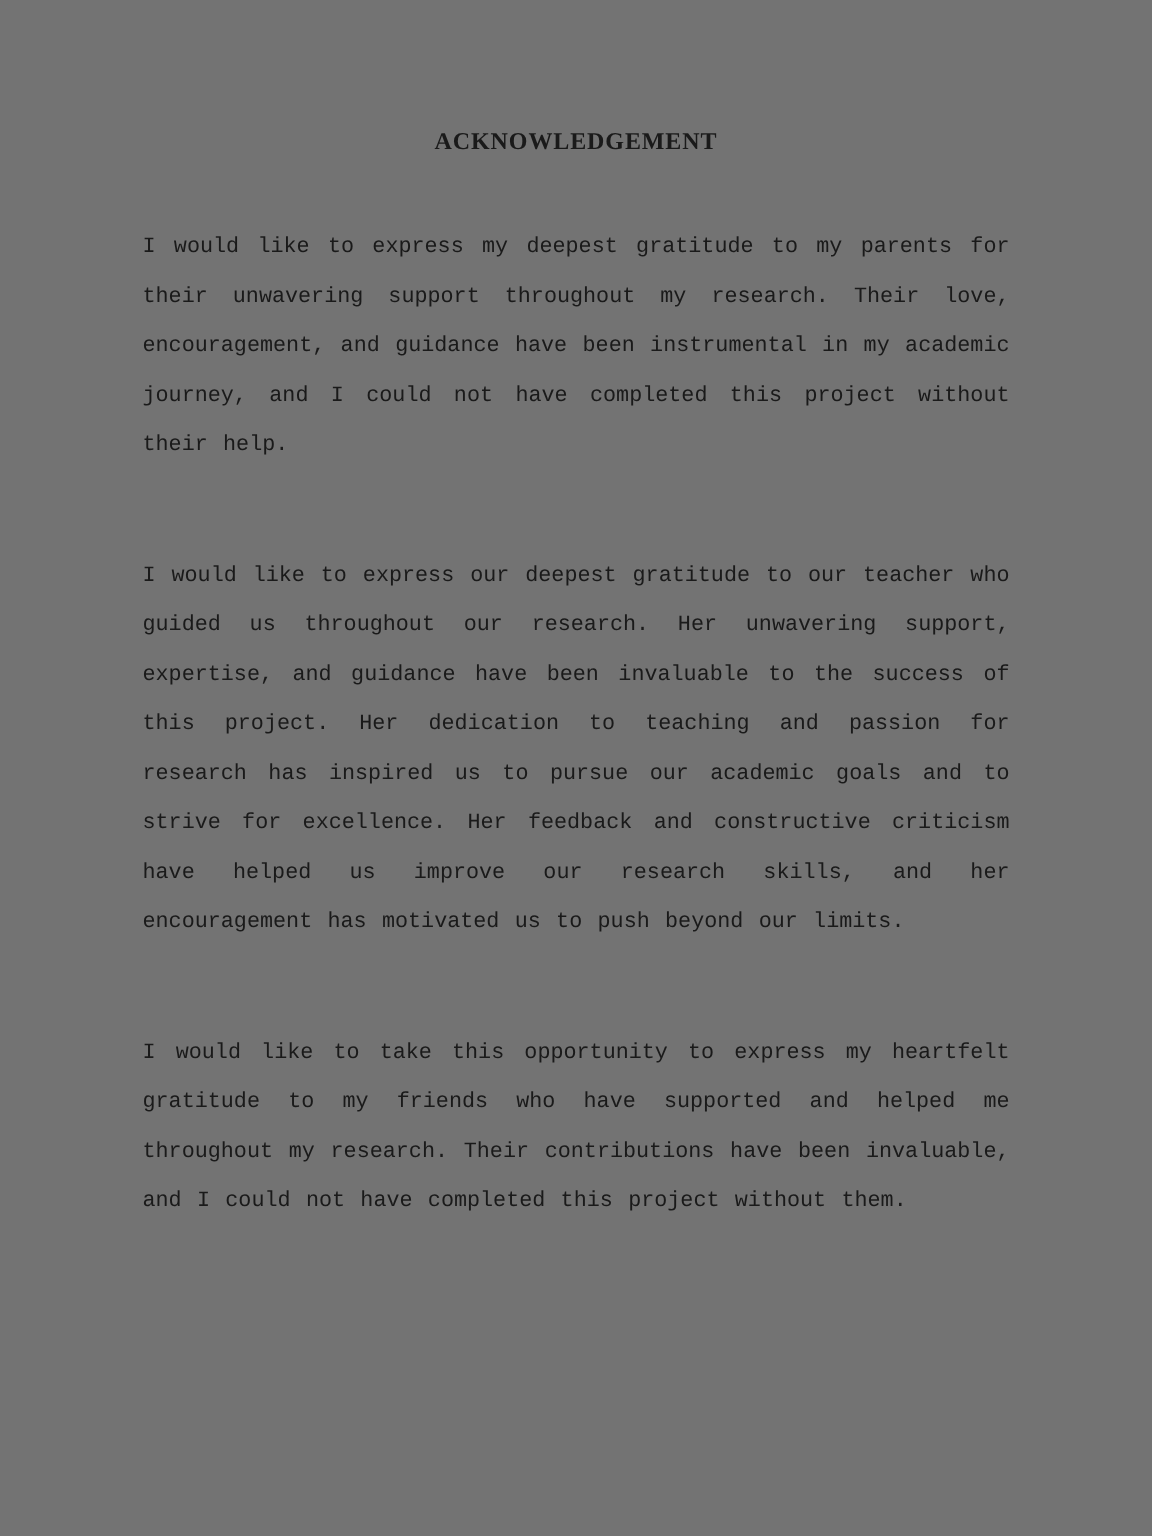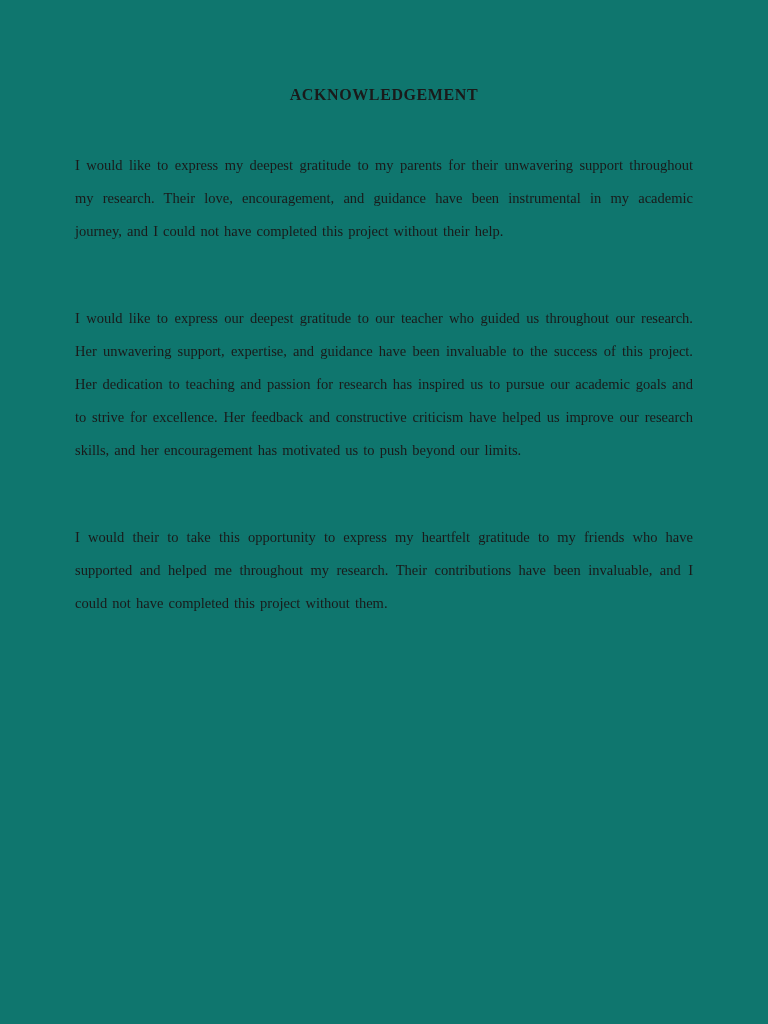--- a/index.html
+++ b/index.html
@@ -4,51 +4,52 @@
 <style>
   html, body {
     margin: 0;
     padding: 0;
     background: #ffffff;
   }
   .page {
     position: relative;
     width: 768px;
     height: 1024px;
-    background: #0f766e;
+    background: #737373;
     font-family: "Liberation Serif", "DejaVu Serif", serif;
     color: #1a1a1a;
     overflow: hidden;
     box-sizing: border-box;
   }
   .doc-title {
     margin: 0;
     padding-top: 86px;
     text-align: center;
     font-size: 16px;
     font-weight: bold;
     letter-spacing: 0.6px;
     color: #1a1a1a;
   }
   .doc-body {
-    margin: 0 75px;
+    margin: 0 95px;
     padding-top: 45px;
+    font-family: Liberation Mono, monospace;
   }
   .doc-body p {
     margin: 0 0 54px 0;
     font-size: 14.5px;
     line-height: 33px;
     text-align: justify;
     word-spacing: 1.5px;
     color: #1a1a1a;
   }
 </style>
 </head>
 <body>
 
 <div class="page">
   <h1 class="doc-title">ACKNOWLEDGEMENT</h1>
   <div class="doc-body">
     <p>I would like to express my deepest gratitude to my parents for their unwavering support throughout my research. Their love, encouragement, and guidance have been instrumental in my academic journey, and I could not have completed this project without their help.</p>
     <p>I would like to express our deepest gratitude to our teacher who guided us throughout our research. Her unwavering support, expertise, and guidance have been invaluable to the success of this project. Her dedication to teaching and passion for research has inspired us to pursue our academic goals and to strive for excellence. Her feedback and constructive criticism have helped us improve our research skills, and her encouragement has motivated us to push beyond our limits.</p>
-    <p>I would their to take this opportunity to express my heartfelt gratitude to my friends who have supported and helped me throughout my research. Their contributions have been invaluable, and I could not have completed this project without them.</p>
+    <p>I would like to take this opportunity to express my heartfelt gratitude to my friends who have supported and helped me throughout my research. Their contributions have been invaluable, and I could not have completed this project without them.</p>
   </div>
 </div>
 
 </body></html>

